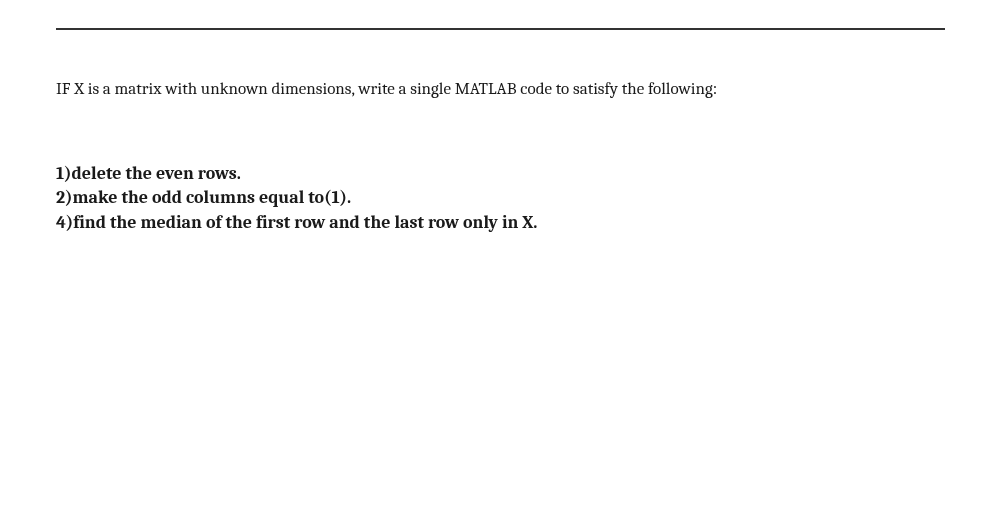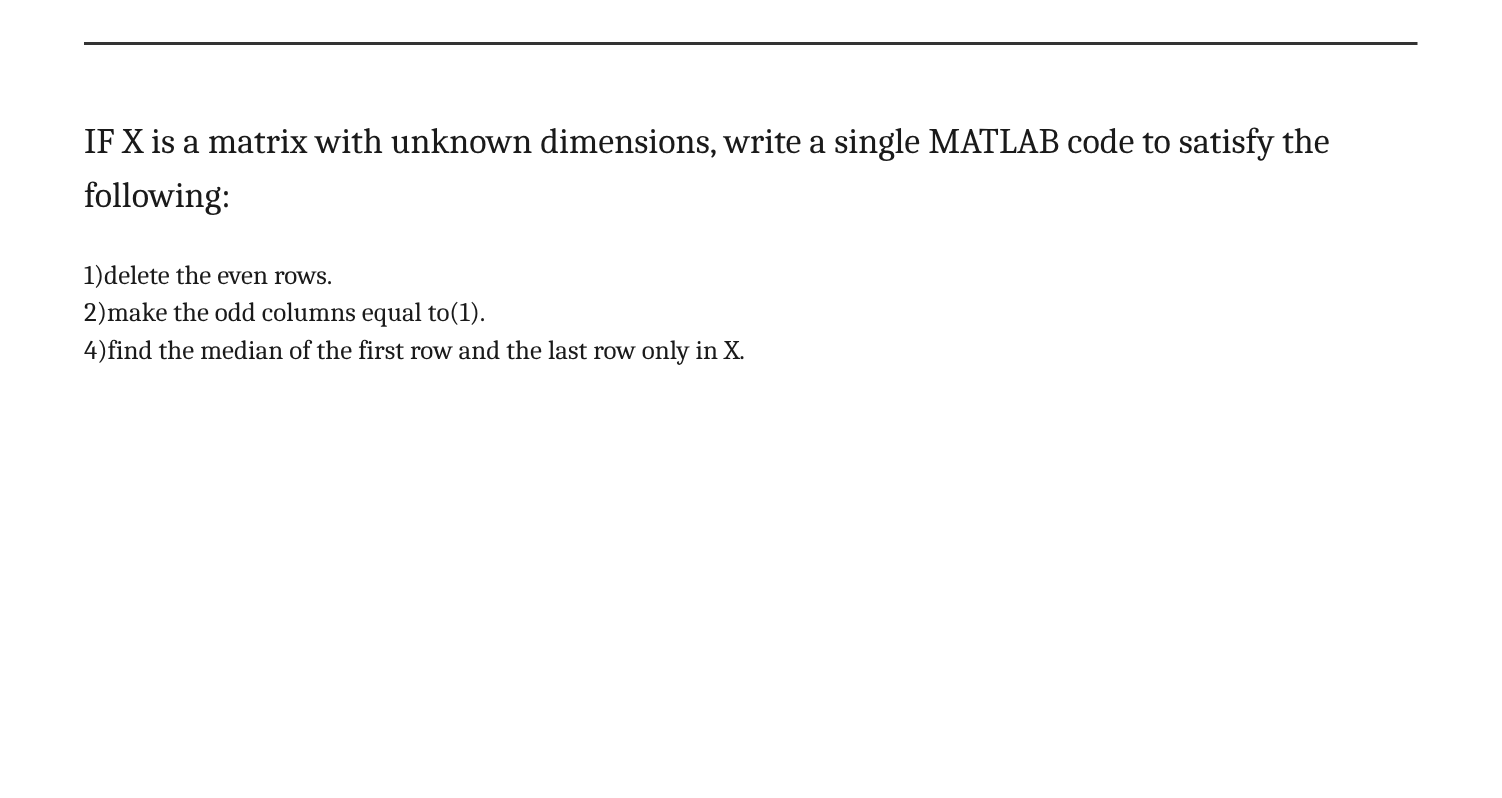--- a/index.html
+++ b/index.html
@@ -18,30 +18,31 @@
     .page {
       padding: 0 56px;
     }
     .top-rule {
       border-top: 2px solid #333333;
       margin-top: 28px;
       margin-bottom: 46px;
       width: 100%;
     }
     .prompt {
-      font-size: 24px;
+      font-size: 17px;
       line-height: 1.5;
-      margin-bottom: 24px;
+      margin-bottom: 60px;
     }
     .list {
       font-size: 18px;
       line-height: 1.38;
     }
     .list-item {
       display: block;
+      font-weight: bold;
     }
   </style>
 </head>
 <body>
 
 <div class="page">
   <div class="top-rule"></div>
 
   <p class="prompt">IF X is a matrix with unknown dimensions, write a single MATLAB code  to satisfy the following:</p>
 

